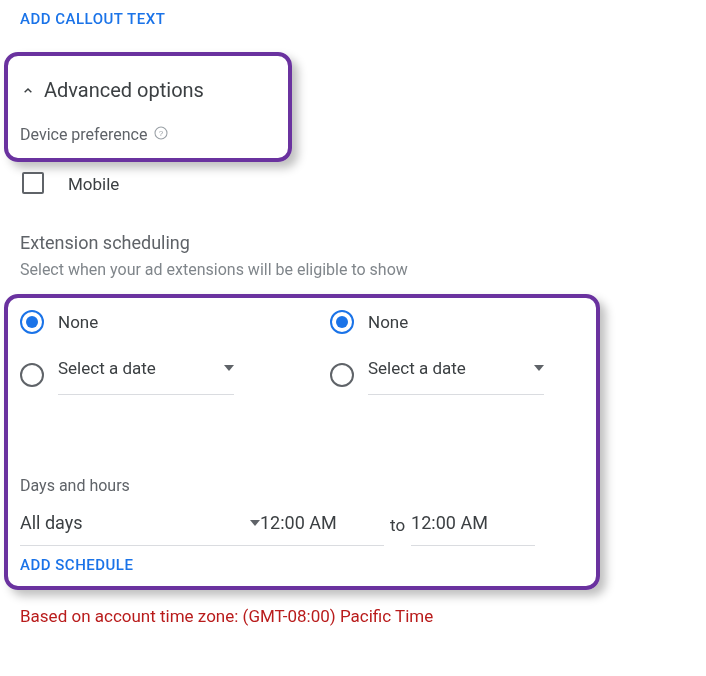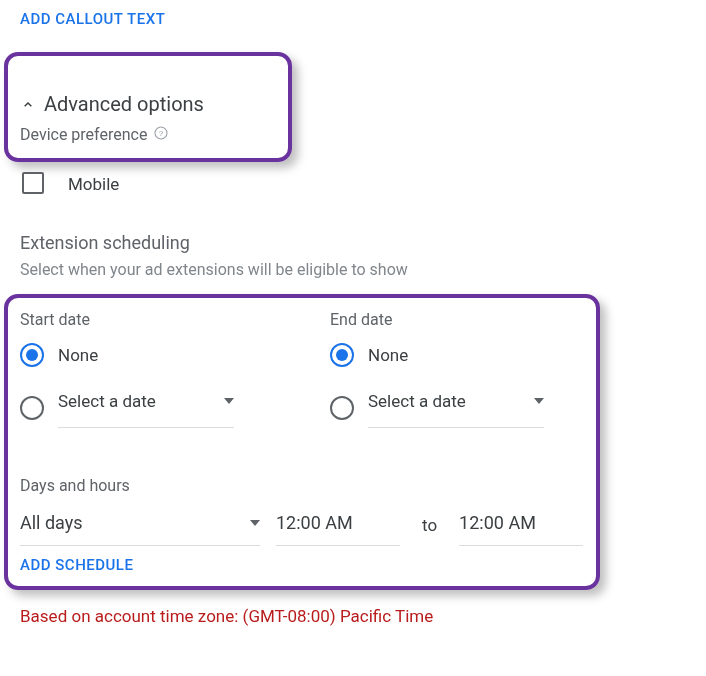--- a/index.html
+++ b/index.html
@@ -28,21 +28,21 @@
     position: absolute;
     box-shadow: 6px 6px 10px rgba(0,0,0,0.25);
     pointer-events: none;
   }
   .hb1 { left: 4px; top: 52px; width: 288px; height: 110px; }
   .hb2 { left: 4px; top: 294px; width: 596px; height: 296px; }
 
   .adv-header {
     position: absolute;
     left: 20px;
-    top: 92px;
+    top: 78px;
     display: flex;
     align-items: center;
     gap: 10px;
     cursor: pointer;
   }
   .chevron {
     width: 14px; height: 14px;
     display: inline-block;
   }
   .adv-title {
@@ -157,21 +157,20 @@
     top: 476px;
     font-size: 16px;
     color: #5f6368;
   }
   .days-row {
     position: absolute;
     left: 20px;
     top: 504px;
     display: flex;
     align-items: center;
-    gap: 16px;
   }
   .days-select {
     width: 240px;
     border-bottom: 1px solid #dadce0;
     padding: 8px 0 12px 0;
     display: flex;
     align-items: center;
     justify-content: space-between;
     cursor: pointer;
   }
@@ -237,35 +236,33 @@
 </div>
 
 <div class="ext-title">Extension scheduling</div>
 <div class="ext-sub">Select when your ad extensions will be eligible to show</div>
 
 <div class="highlight-box hb2"></div>
 
 <div class="dates-area">
   <div class="cols">
     <div class="col">
-      <div class="col-title">Start date</div>
       <div class="radio-row">
         <div class="radio selected"></div>
         <span class="radio-lbl">None</span>
       </div>
       <div class="radio-row">
         <div class="radio unselected"></div>
         <div class="select-field">
           <span class="select-txt">Select a date</span>
           <span class="caret"></span>
         </div>
       </div>
     </div>
     <div class="col">
-      <div class="col-title">End date</div>
       <div class="radio-row">
         <div class="radio selected"></div>
         <span class="radio-lbl">None</span>
       </div>
       <div class="radio-row">
         <div class="radio unselected"></div>
         <div class="select-field">
           <span class="select-txt">Select a date</span>
           <span class="caret"></span>
         </div>

